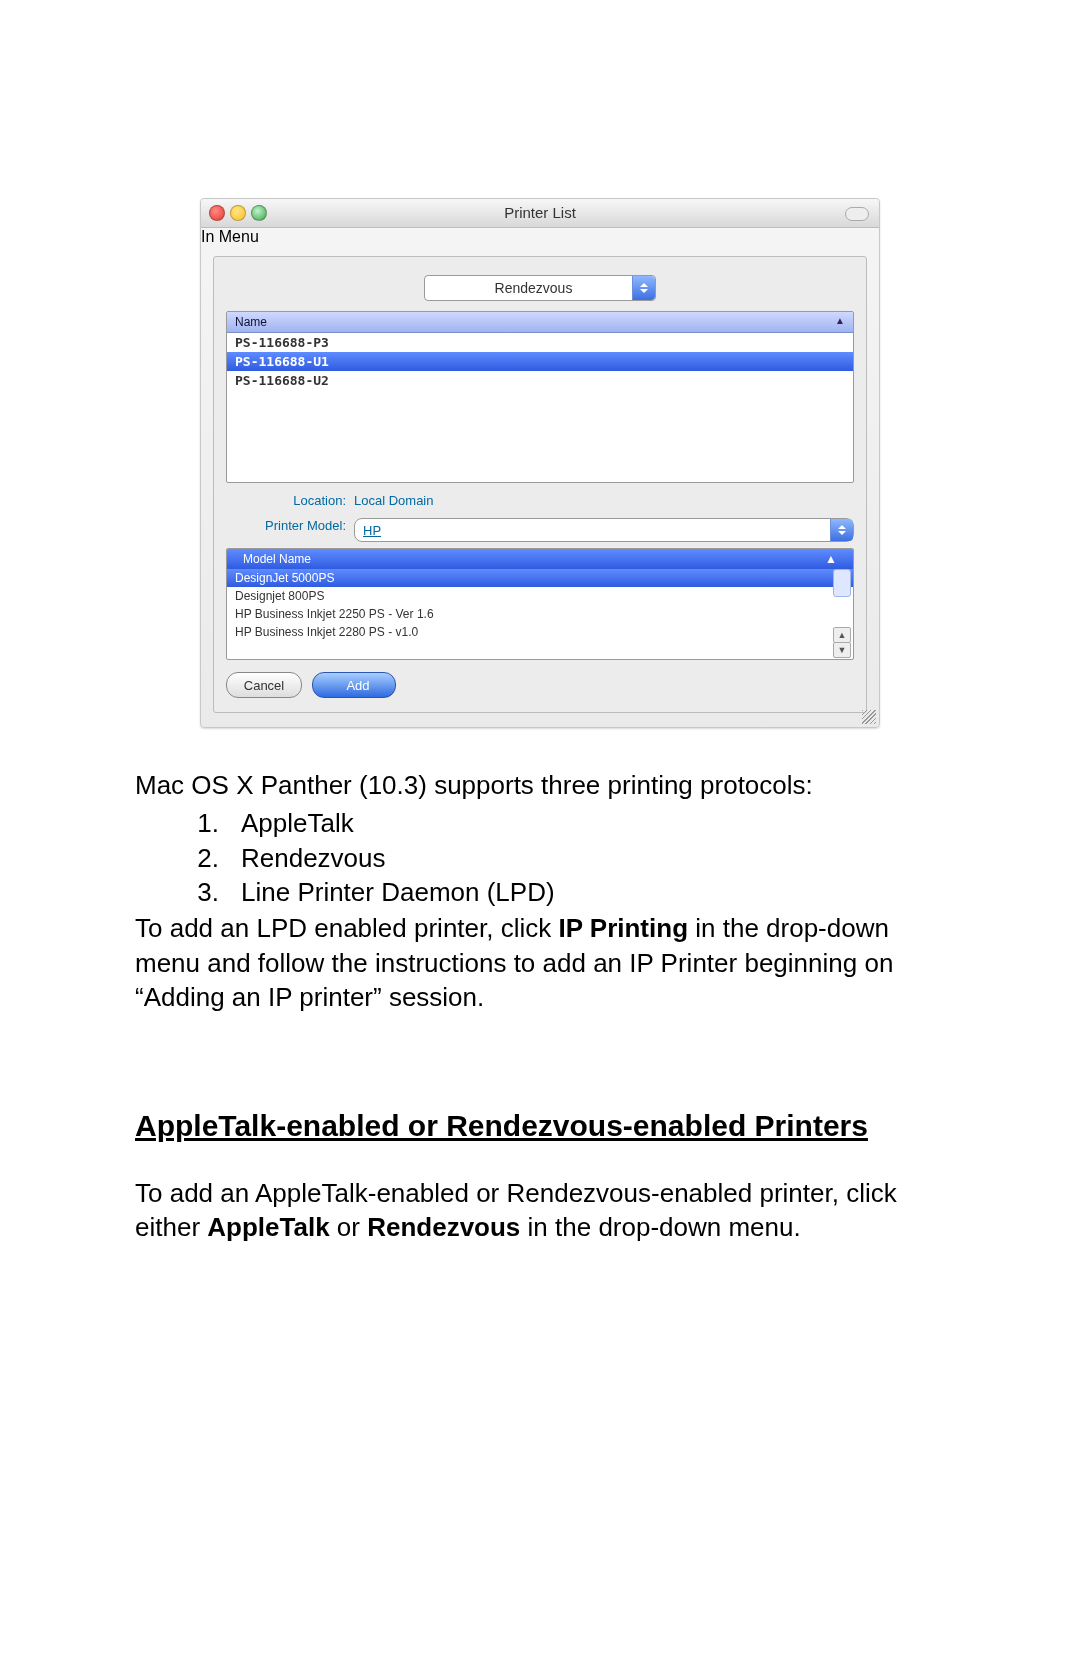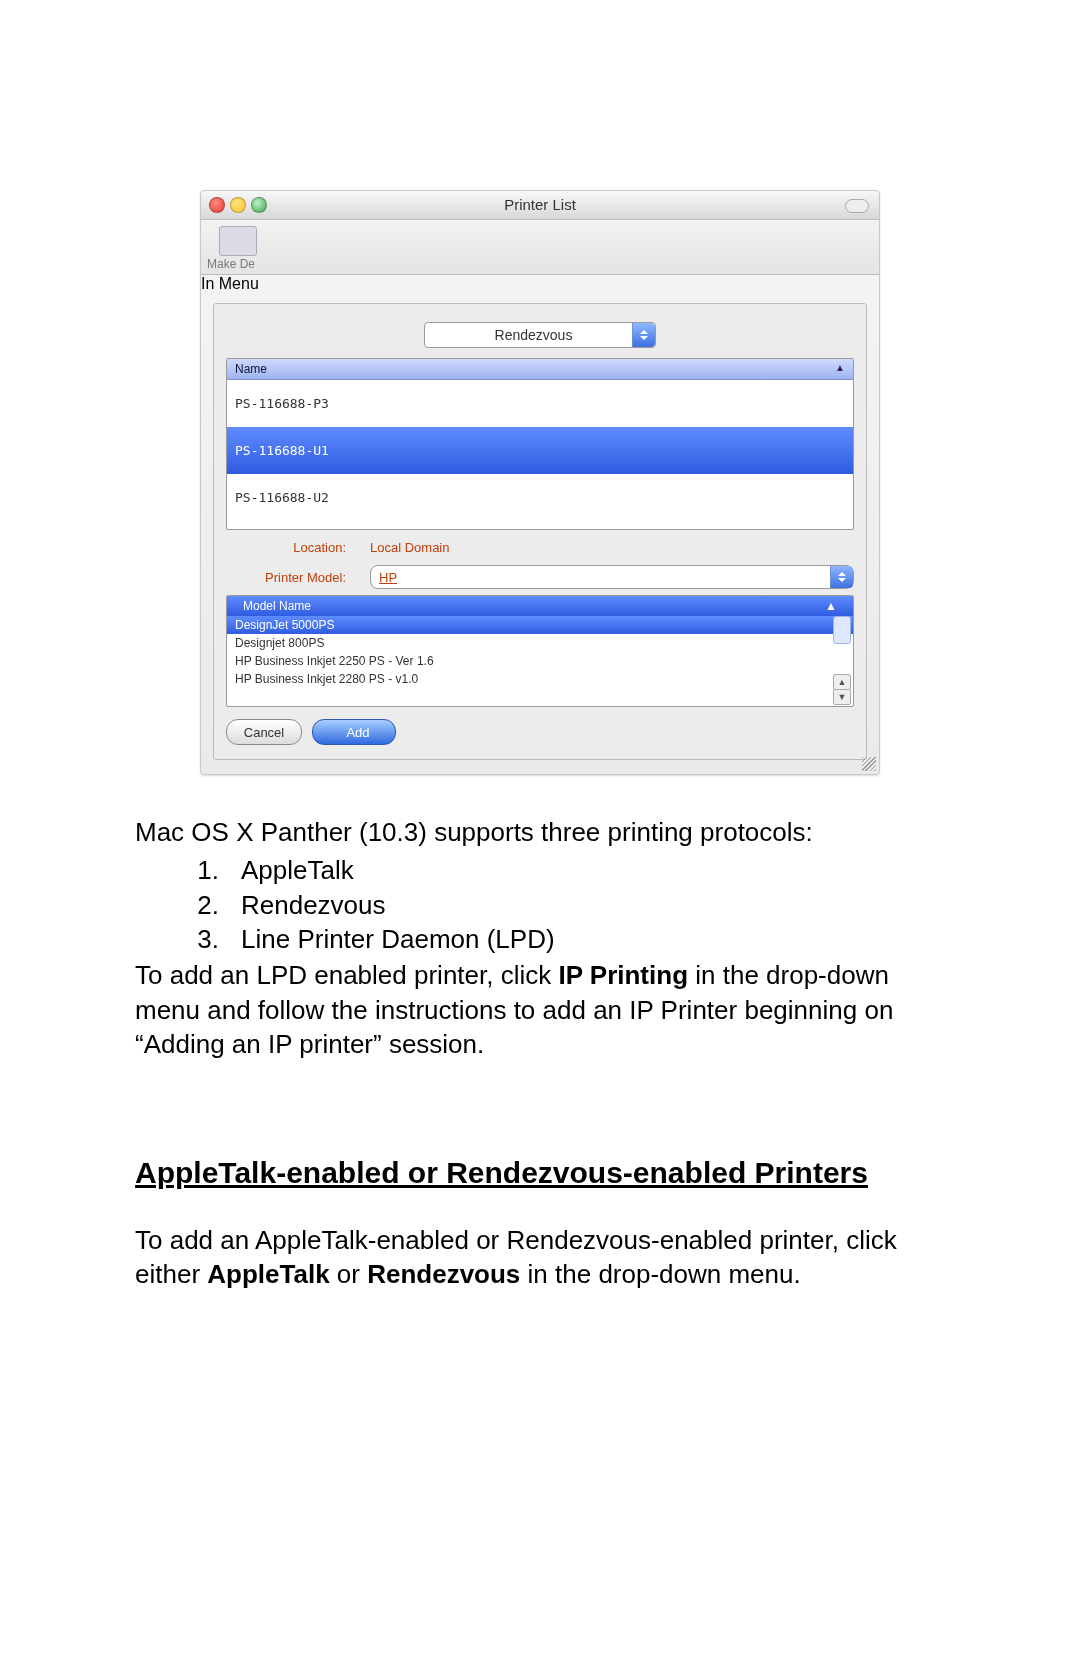--- a/index.html
+++ b/index.html
@@ -9,21 +9,21 @@
     font-family: Arial, Helvetica, sans-serif;
     width: 1080px;
     height: 1669px;
     position: relative;
   }
   .page {
     padding: 190px 135px 0 135px;
   }
   .screenshot-frame {
     width: 678px;
-    margin: 0 auto 40px auto;
+    margin: 8px auto 40px auto;
     border: 1px solid #c8c8c8;
     background: linear-gradient(#f5f5f5,#eaeaea);
     border-radius: 4px;
     box-shadow: 0 1px 2px rgba(0,0,0,0.15);
     position: relative;
     font-family: "Lucida Grande", Arial, sans-serif;
   }
   .titlebar {
     height: 28px;
     background: linear-gradient(#f7f7f7,#d8d8d8);
@@ -90,23 +90,23 @@
     background:#fff;border:1px solid #9a9a9a;border-radius:2px;
     height:170px;overflow:hidden;position:relative;
   }
   .listhead{
     background:linear-gradient(#cfd9ff,#9fb4f0);
     border-bottom:1px solid #7c91cc;
     font-size:12px;color:#113;padding:3px 8px;
     display:flex;justify-content:space-between;
   }
   .listhead .tri{font-size:10px;color:#325;}
-  .listrow{font-size:13px;color:#333;padding:16px 8px;font-family:Menlo,Consolas,monospace;}
+  .listrow{font-size:13px;color:#333;padding:2px 8px;font-family:Menlo,Consolas,monospace;font-weight:bold;}
   .listrow.sel{background:linear-gradient(#5f8cff,#2f5ce0);color:#fff;}
-  .kv{display:flex;align-items:center;font-size:13px;color:#c2410c;margin-top:10px;gap:16px;}
+  .kv{display:flex;align-items:flex-start;font-size:13px;color:#0369a1;margin-top:10px;}
   .kv .lab{width:120px;text-align:right;margin-right:8px;}
   .model-dd{
     flex:1;height:22px;background:#fff;border:1px solid #9a9a9a;border-radius:8px;
     display:flex;align-items:center;position:relative;text-decoration:underline;
   }
   .model-dd span{flex:1;padding-left:8px;font-size:13px;}
   .modellist{
     margin-top:6px;background:#fff;border:1px solid #9a9a9a;border-radius:2px;
     height:110px;overflow:hidden;position:relative;
   }
@@ -156,24 +156,20 @@
     <div class="titlebar">
       <div class="traffic">
         <div class="tl red"></div>
         <div class="tl yel"></div>
         <div class="tl grn"></div>
       </div>
       <span>Printer List</span>
       <div class="lozenge"></div>
     </div>
 
-    <div class="toolbar">
-      <div class="printer-icon"></div>
-      <div class="makede">Make De</div>
-    </div>
     <div class="inmenu-strip">In Menu</div>
 
     <div style="height:10px;"></div>
 
     <div class="sheet">
       <div class="inner-white">
 
         <div class="dropdown">
           <span>Rendezvous</span>
           <div class="dd-btn"></div>

